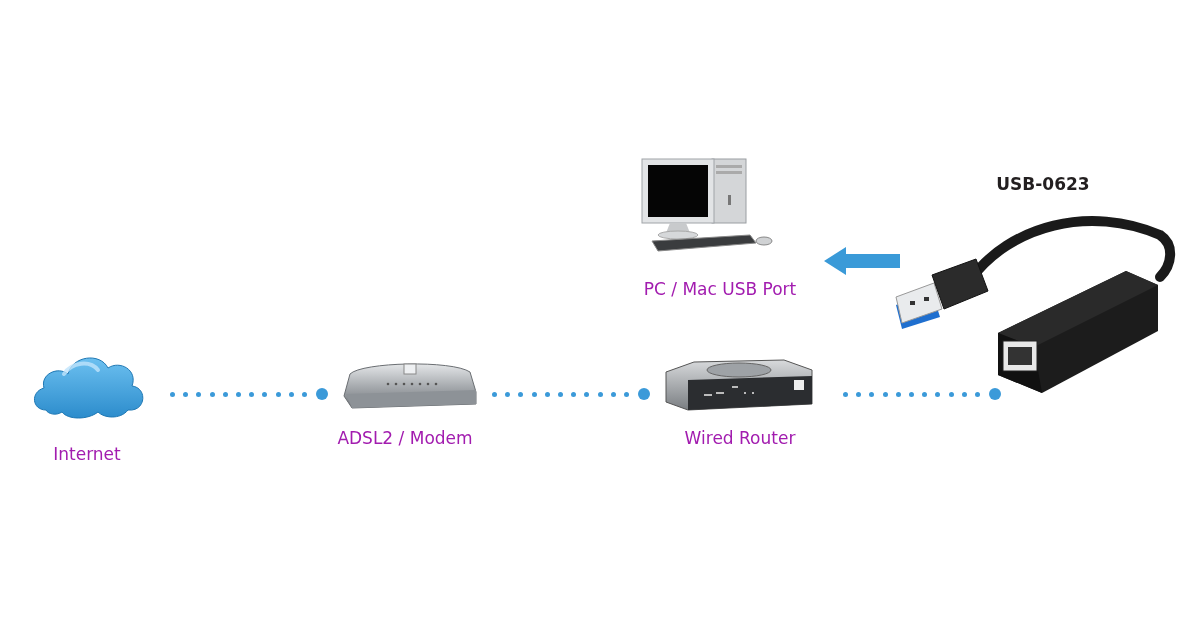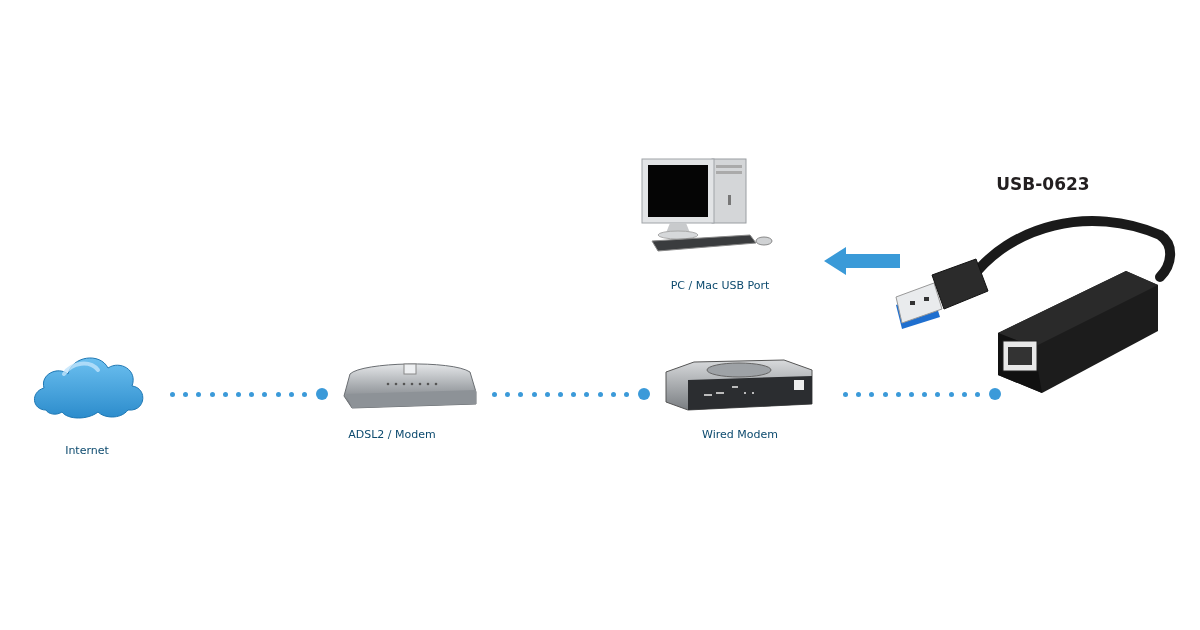--- a/index.html
+++ b/index.html
@@ -1,18 +1,18 @@
 <!DOCTYPE html>
 <html><head>
 <meta charset="utf-8">
 <style>
   html,body{margin:0;padding:0;background:#fff;}
   body{width:1200px;height:630px;position:relative;overflow:hidden;font-family:"DejaVu Sans","Liberation Sans",sans-serif;}
   .abs{position:absolute;}
-  .label{position:absolute;font-size:11px;color:#0c4a6e;white-space:nowrap;transform:translateX(-50%);}
+  .label{position:absolute;font-size:17px;color:#a21caf;white-space:nowrap;transform:translateX(-50%);}
   .title{position:absolute;font-size:17px;font-weight:bold;color:#231f20;white-space:nowrap;transform:translateX(-50%);}
   .conn{position:absolute;height:16px;}
   .conn .dot{position:absolute;top:5px;width:5px;height:5px;border-radius:50%;background:#3b9ad9;}
   .conn .end{position:absolute;top:1px;width:12px;height:12px;border-radius:50%;background:#3b9ad9;}
 </style>
 </head>
 <body>
 
 <svg class="abs" style="left:28px;top:348px" width="120" height="72" viewBox="0 0 120 72">
   <defs>
@@ -55,21 +55,21 @@
   <g fill="#555">
       <circle cx="46" cy="28" r="1.3"></circle>
       <circle cx="54" cy="28" r="1.3"></circle>
       <circle cx="62" cy="28" r="1.3"></circle>
       <circle cx="70" cy="28" r="1.3"></circle>
       <circle cx="78" cy="28" r="1.3"></circle>
       <circle cx="86" cy="28" r="1.3"></circle>
       <circle cx="94" cy="28" r="1.3"></circle>
     </g>
 </svg>
-<div class="label" style="left:392px;top:428px">ADSL2 / Modem</div>
+<div class="label" style="left:405px;top:428px">ADSL2 / Modem</div>
 
 <div class="conn" style="left:492px;top:387px;width:160px">
     <span class="dot" style="left: 0px;"></span>
     <span class="dot" style="left: 13.2px;"></span>
     <span class="dot" style="left: 26.4px;"></span>
     <span class="dot" style="left: 39.6px;"></span>
     <span class="dot" style="left: 52.8px;"></span>
     <span class="dot" style="left: 66px;"></span>
     <span class="dot" style="left: 79.2px;"></span>
     <span class="dot" style="left: 92.4px;"></span>
@@ -91,21 +91,21 @@
   <path d="M24 22 L148 18 L148 46 L24 52 Z" fill="#2b2d30"></path>
   <g fill="#bbb">
       <rect x="40" y="36" width="8" height="2"></rect>
       <rect x="52" y="34" width="8" height="2"></rect>
       <rect x="68" y="28" width="6" height="2"></rect>
       <rect x="80" y="34" width="2" height="2"></rect>
       <rect x="88" y="34" width="2" height="2"></rect>
     </g>
   <rect x="130" y="22" width="10" height="10" fill="#eee"></rect>
 </svg>
-<div class="label" style="left:740px;top:428px">Wired Modem</div>
+<div class="label" style="left:740px;top:428px">Wired Router</div>
 
 <div class="conn" style="left:843px;top:387px;width:160px">
     <span class="dot" style="left: 0px;"></span>
     <span class="dot" style="left: 13.2px;"></span>
     <span class="dot" style="left: 26.4px;"></span>
     <span class="dot" style="left: 39.6px;"></span>
     <span class="dot" style="left: 52.8px;"></span>
     <span class="dot" style="left: 66px;"></span>
     <span class="dot" style="left: 79.2px;"></span>
     <span class="dot" style="left: 92.4px;"></span>

